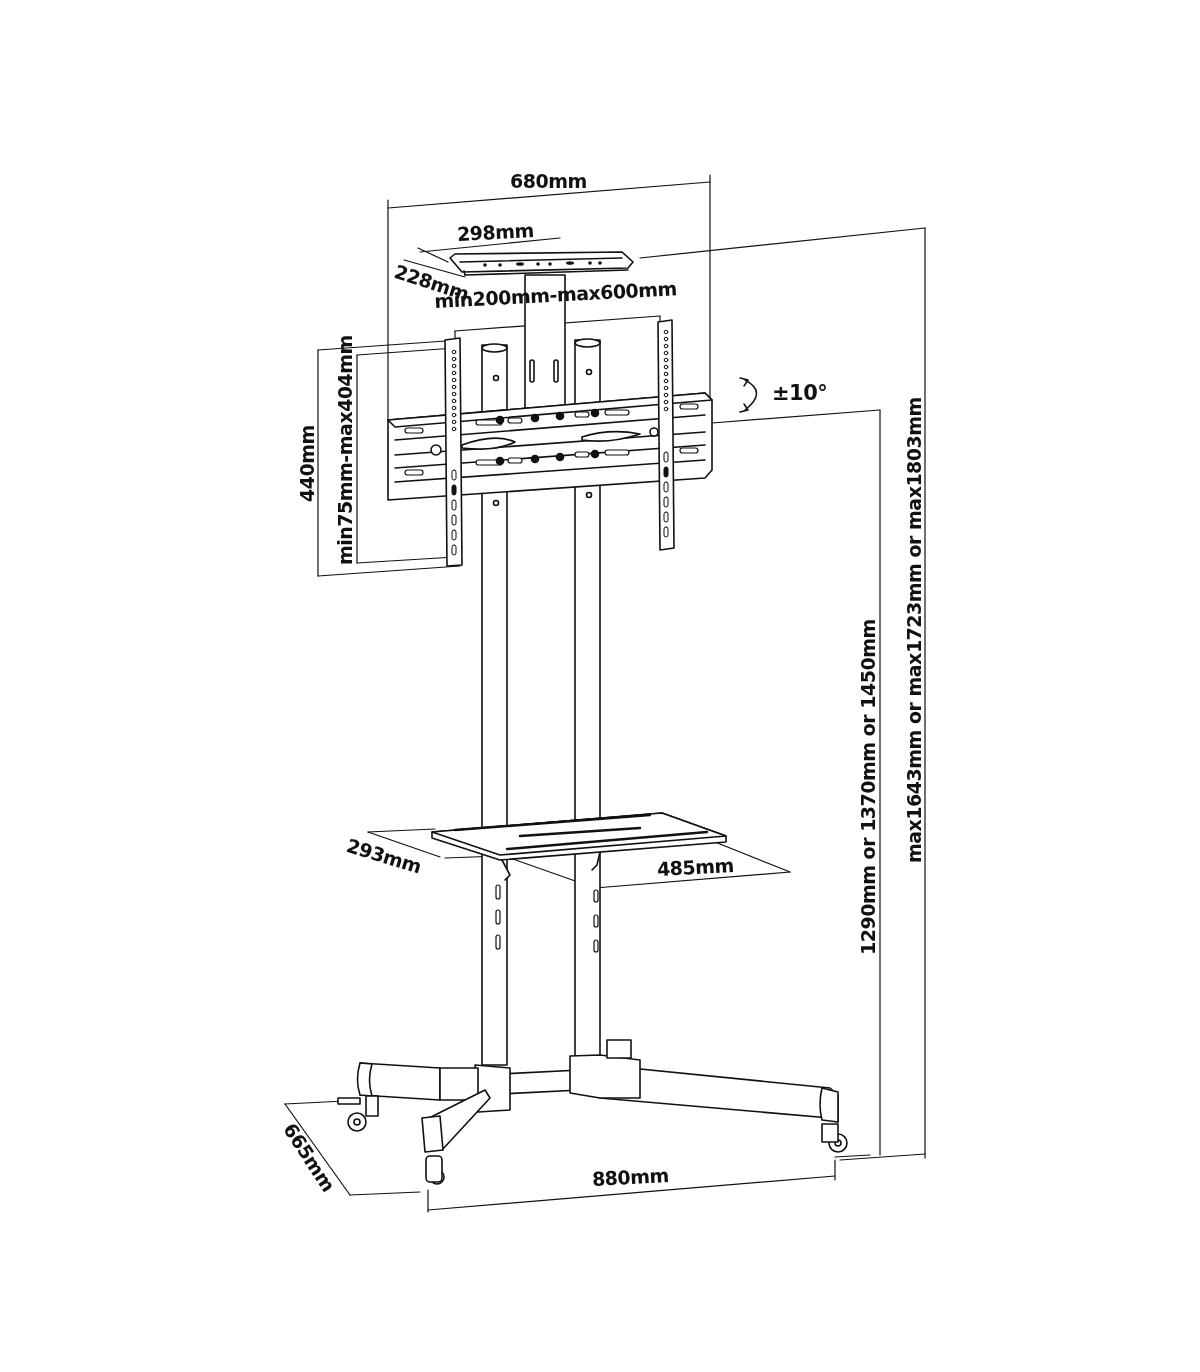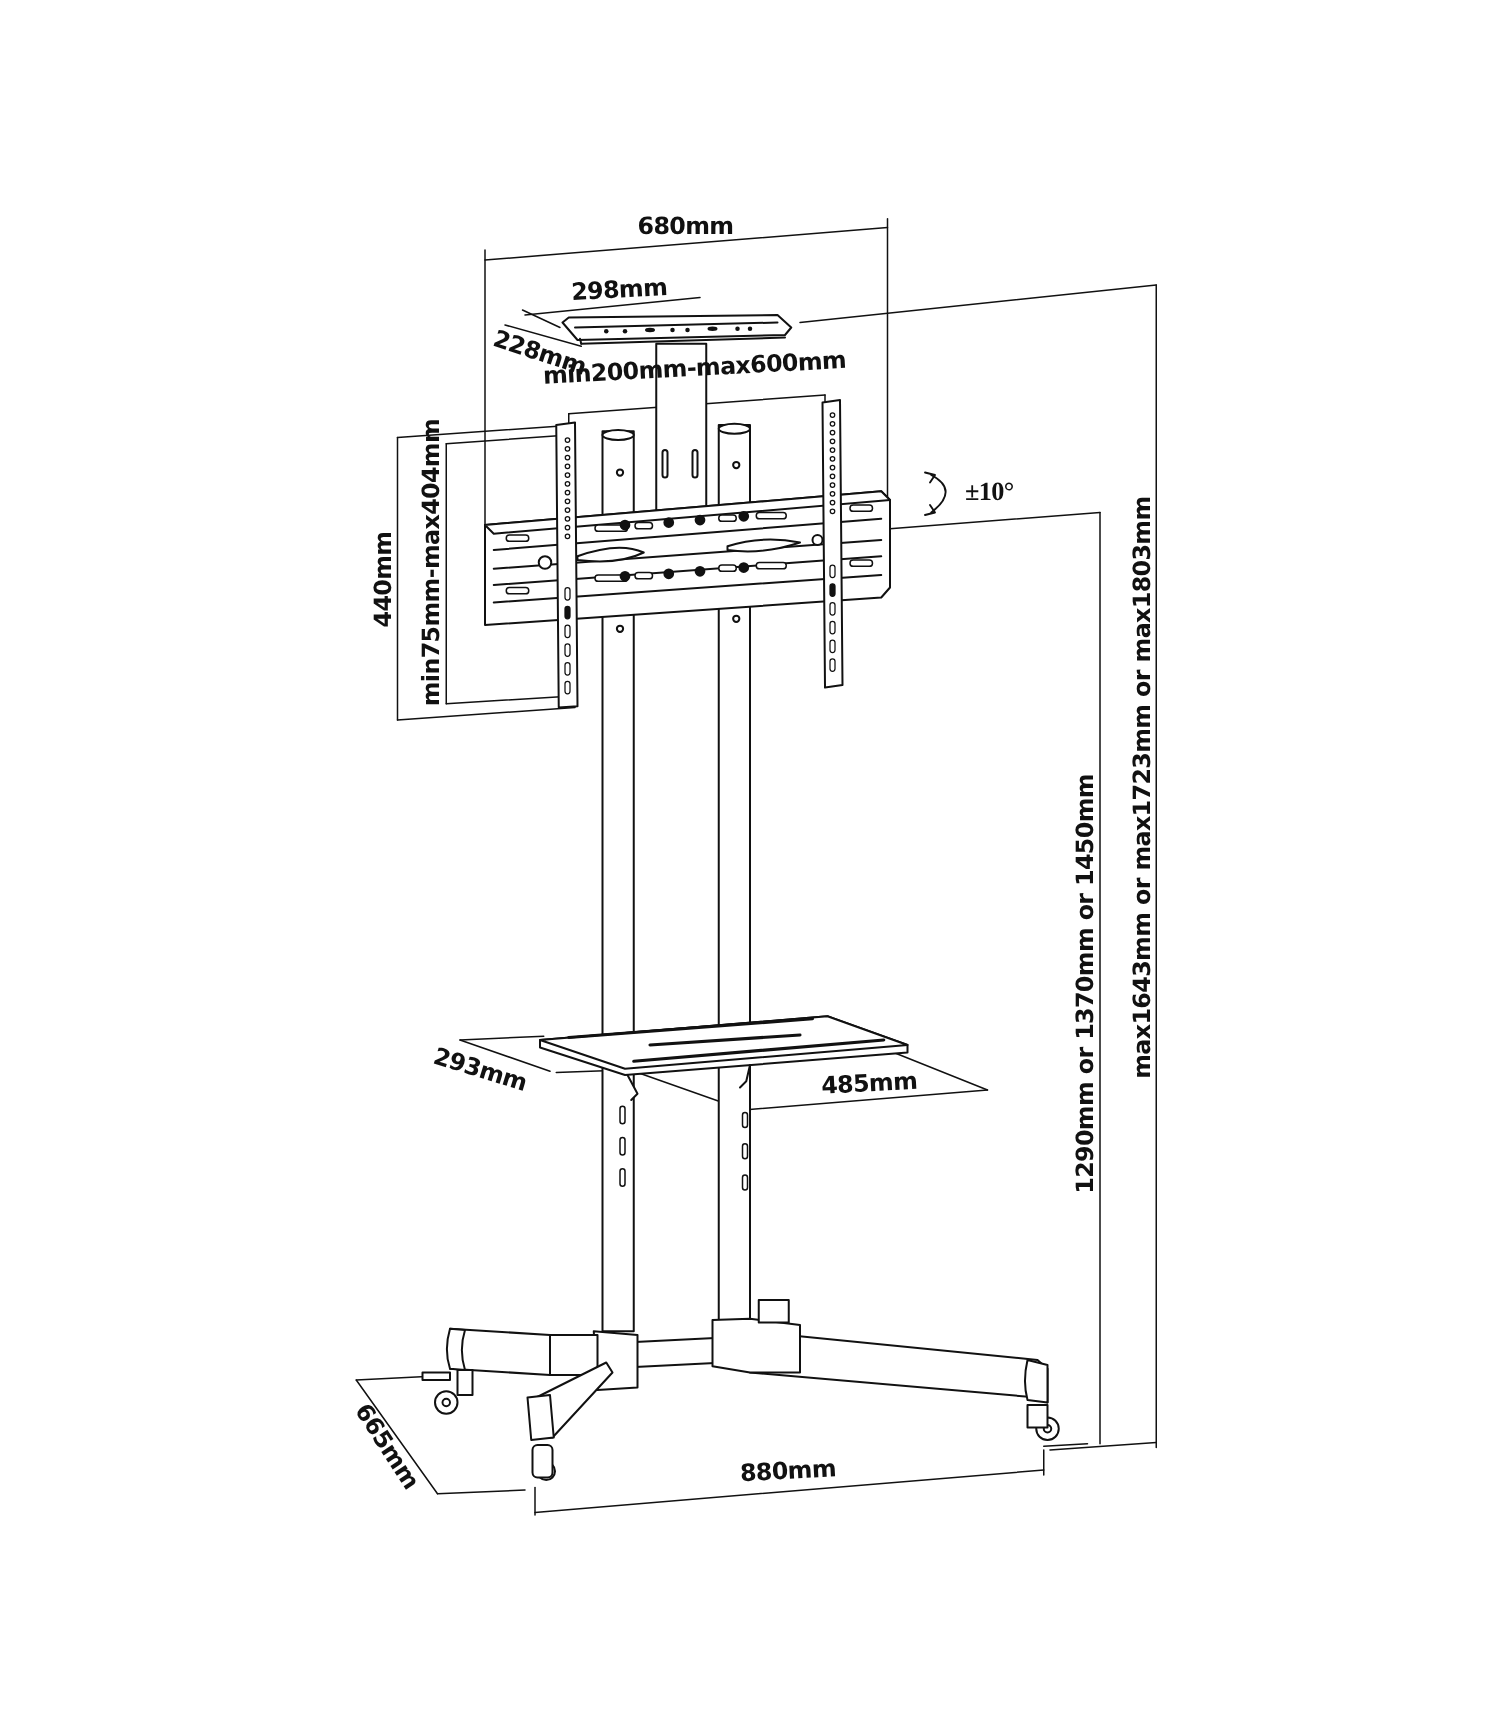--- a/index.html
+++ b/index.html
@@ -233,21 +233,21 @@
     </g>
   </g>
 </svg>
 
 <div class="lbl" style="left:510px;top:172px;text-align:center;">680mm</div>
 <div class="lbl" style="left:457px;top:223px;transform:rotate(-3deg);">298mm</div>
 <div class="lbl" style="left:398px;top:262px;transform:rotate(18deg);transform-origin:left top;">228mm</div>
 <div class="lbl" style="left:434px;top:292px;transform:rotate(-3deg);transform-origin:left top;">min200mm-max600mm</div>
 <div class="lbl rot-90" style="left:298px;top:502px;">440mm</div>
 <div class="lbl rot-90" style="left:336px;top:565px;">min75mm-max404mm</div>
-<div class="lbl" style="left:772px;top:383px;font-size:21px;font-family:Liberation Serif, serif;">±10°</div>
+<div class="lbl" style="left:772px;top:383px;font-size:21px;">±10°</div>
 <div class="lbl rot-90" style="left:859px;top:955px;">1290mm or 1370mm or 1450mm</div>
 <div class="lbl rot-90" style="left:905px;top:863px;">max1643mm or max1723mm or max1803mm</div>
 <div class="lbl" style="left:350px;top:836px;transform:rotate(17deg);transform-origin:left top;">293mm</div>
 <div class="lbl" style="left:657px;top:858px;transform:rotate(-3deg);">485mm</div>
 <div class="lbl" style="left:296px;top:1120px;transform:rotate(57deg);transform-origin:left top;">665mm</div>
 <div class="lbl" style="left:592px;top:1168px;transform:rotate(-3deg);">880mm</div>
 
 </div>
 
 </body></html>

